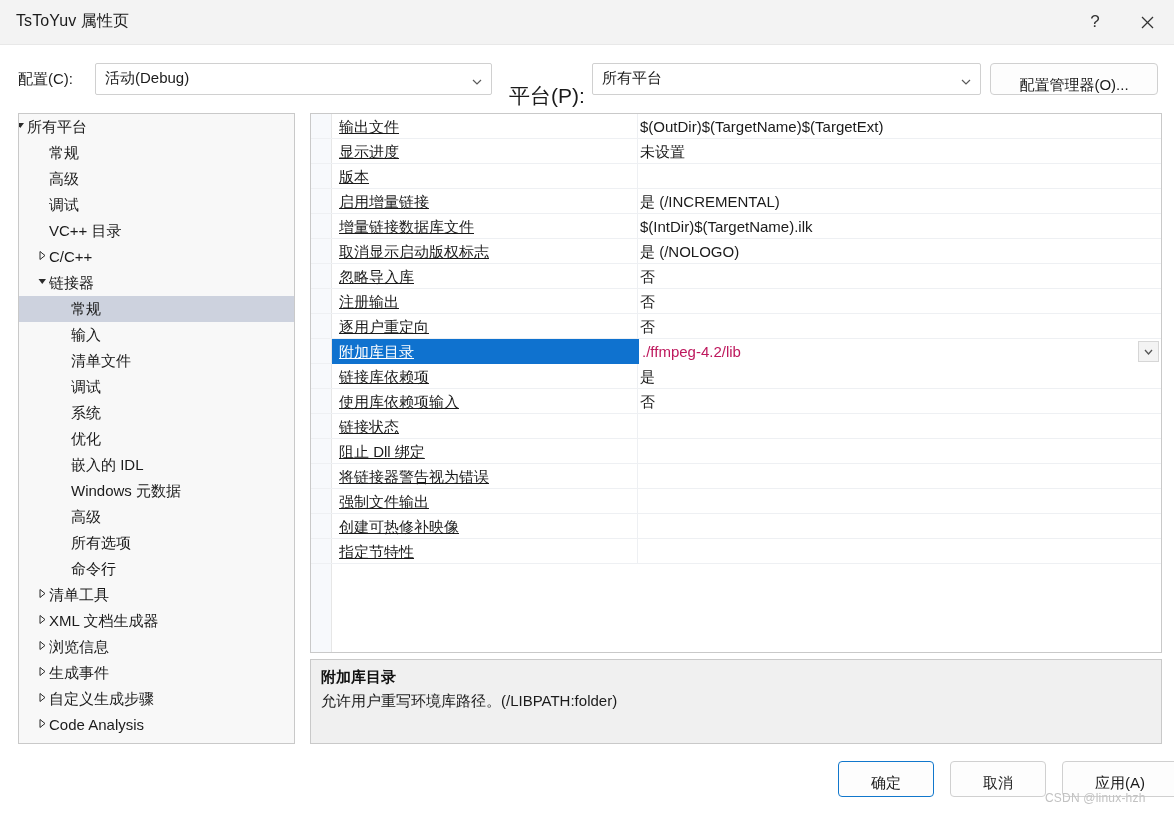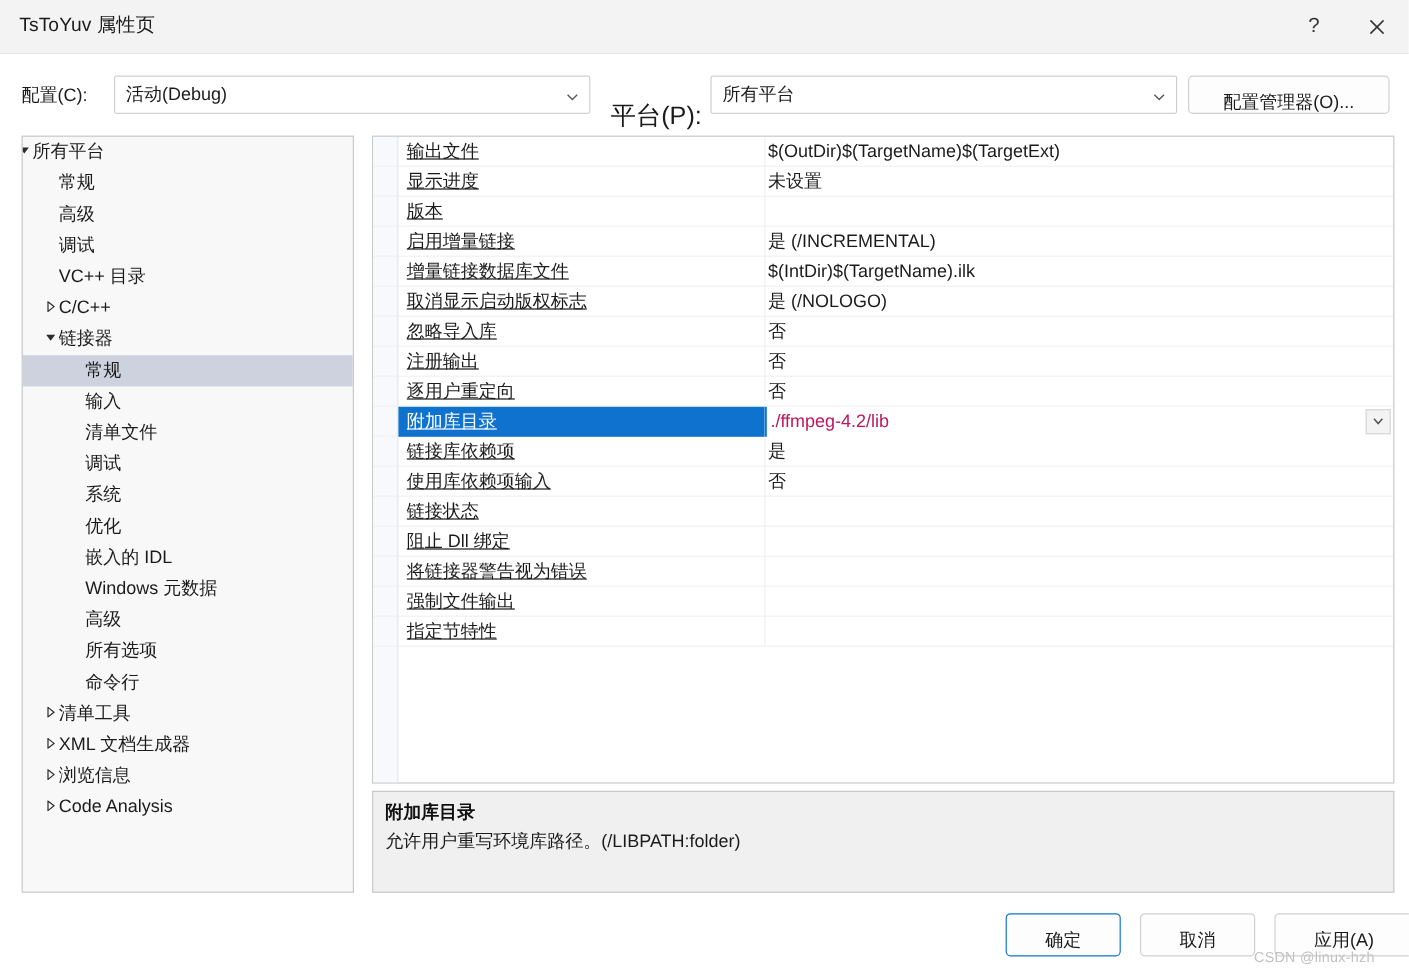--- a/index.html
+++ b/index.html
@@ -391,20 +391,32 @@
         <span class="tw" style="left: 16px;"><svg width="9" height="9" viewBox="0 0 9 9">
             <polygon points="2,0.5 7,4.5 2,8.5" fill="none" stroke="#2b2b2b" stroke-width="1"></polygon>
           </svg></span>
         <span class="tlabel" style="margin-left: 30px;">XML 文档生成器</span>
       </div>
       <div class="tree-item">
         <span class="tw" style="left: 16px;"><svg width="9" height="9" viewBox="0 0 9 9">
             <polygon points="2,0.5 7,4.5 2,8.5" fill="none" stroke="#2b2b2b" stroke-width="1"></polygon>
           </svg></span>
         <span class="tlabel" style="margin-left: 30px;">浏览信息</span>
+      </div>
+      <div class="tree-item">
+        <span class="tw" style="left: 16px;"><svg width="9" height="9" viewBox="0 0 9 9">
+            <polygon points="2,0.5 7,4.5 2,8.5" fill="none" stroke="#2b2b2b" stroke-width="1"></polygon>
+          </svg></span>
+        <span class="tlabel" style="margin-left: 30px;">生成事件</span>
+      </div>
+      <div class="tree-item">
+        <span class="tw" style="left: 16px;"><svg width="9" height="9" viewBox="0 0 9 9">
+            <polygon points="2,0.5 7,4.5 2,8.5" fill="none" stroke="#2b2b2b" stroke-width="1"></polygon>
+          </svg></span>
+        <span class="tlabel" style="margin-left: 30px;">自定义生成步骤</span>
       </div>
       <div class="tree-item">
         <span class="tw" style="left: 16px;"><svg width="9" height="9" viewBox="0 0 9 9">
             <polygon points="2,0.5 7,4.5 2,8.5" fill="none" stroke="#2b2b2b" stroke-width="1"></polygon>
           </svg></span>
         <span class="tlabel" style="margin-left: 30px;">Code Analysis</span>
       </div>
     </div>
 </div>
 
@@ -493,20 +505,25 @@
         <div class="pname">将链接器警告视为错误</div>
         <div class="pval"></div>
       </div>
       <div class="prow">
         <div class="divider"></div>
         <div class="pname">强制文件输出</div>
         <div class="pval"></div>
       </div>
       <div class="prow">
         <div class="divider"></div>
+        <div class="pname">创建可热修补映像</div>
+        <div class="pval"></div>
+      </div>
+      <div class="prow">
+        <div class="divider"></div>
         <div class="pname">指定节特性</div>
         <div class="pval"></div>
       </div>
     </div>
 </div>
 
 <div class="descpanel">
   <div class="desc-title">附加库目录</div>
   <div class="desc-body">允许用户重写环境库路径。(/LIBPATH:folder)</div>
 </div>

